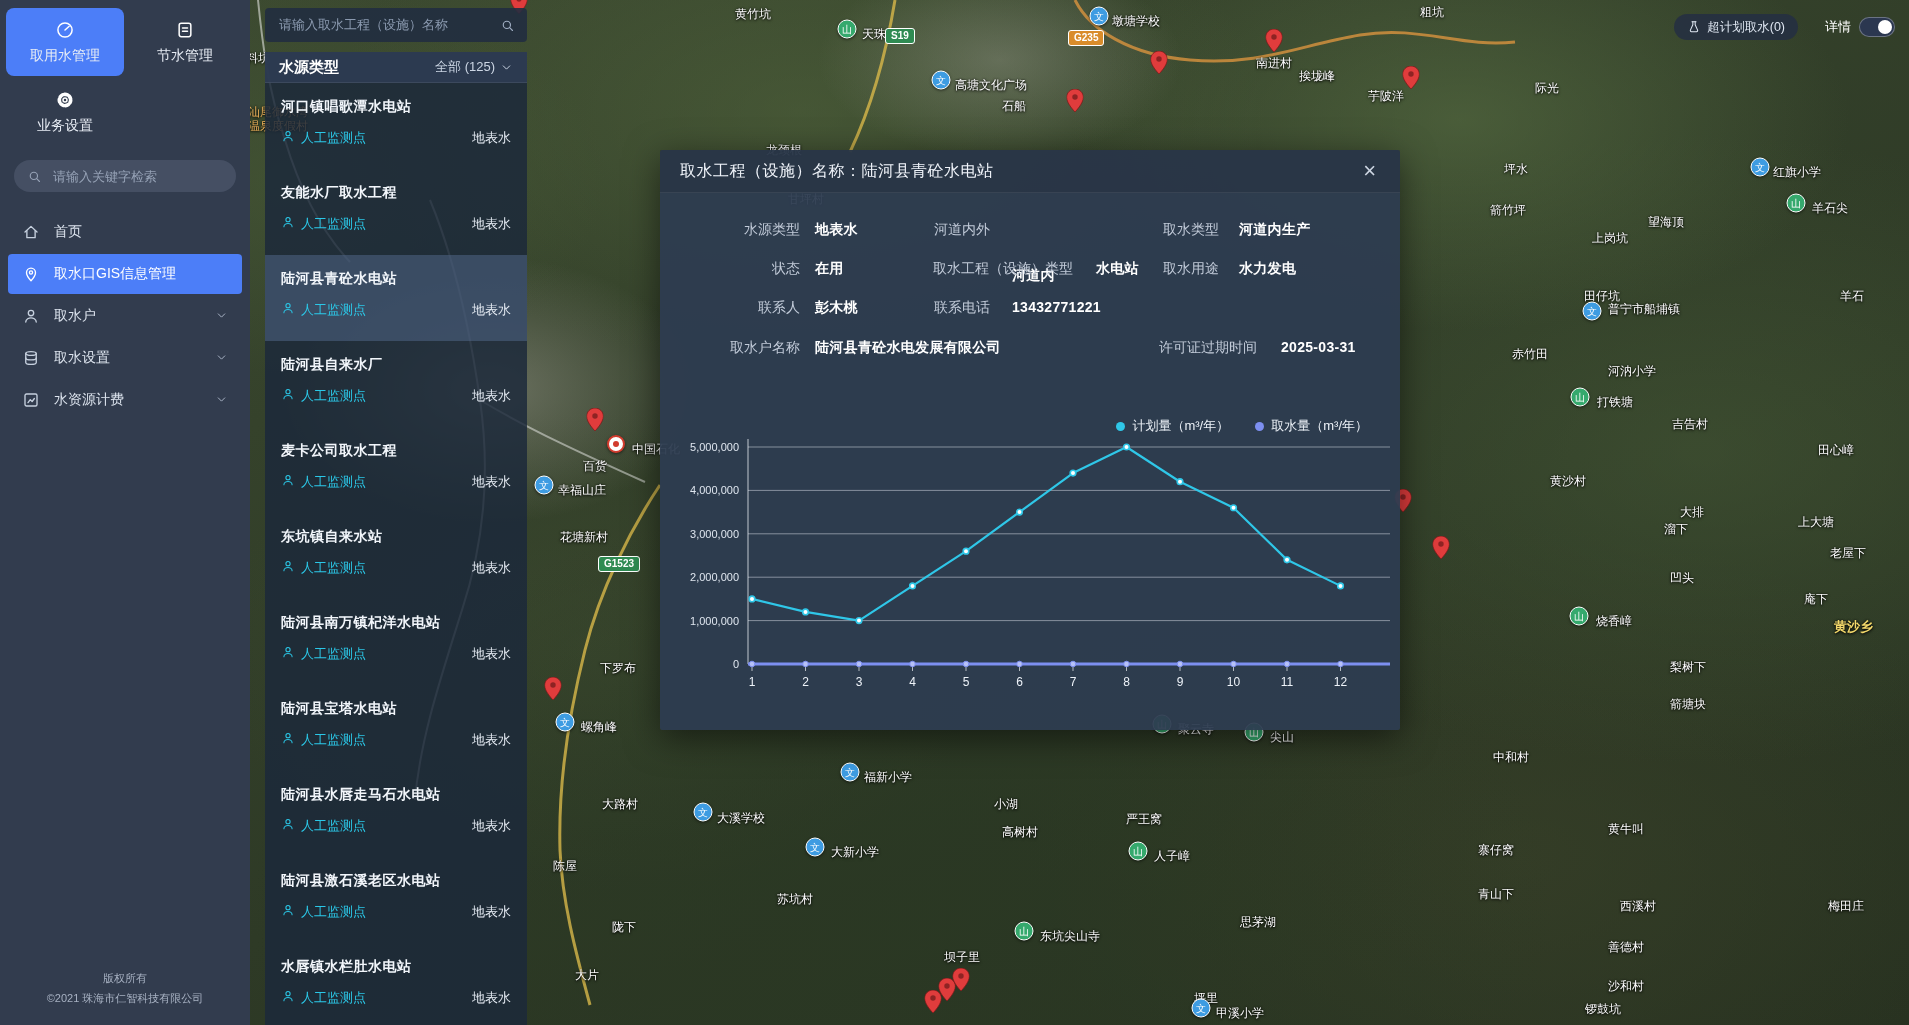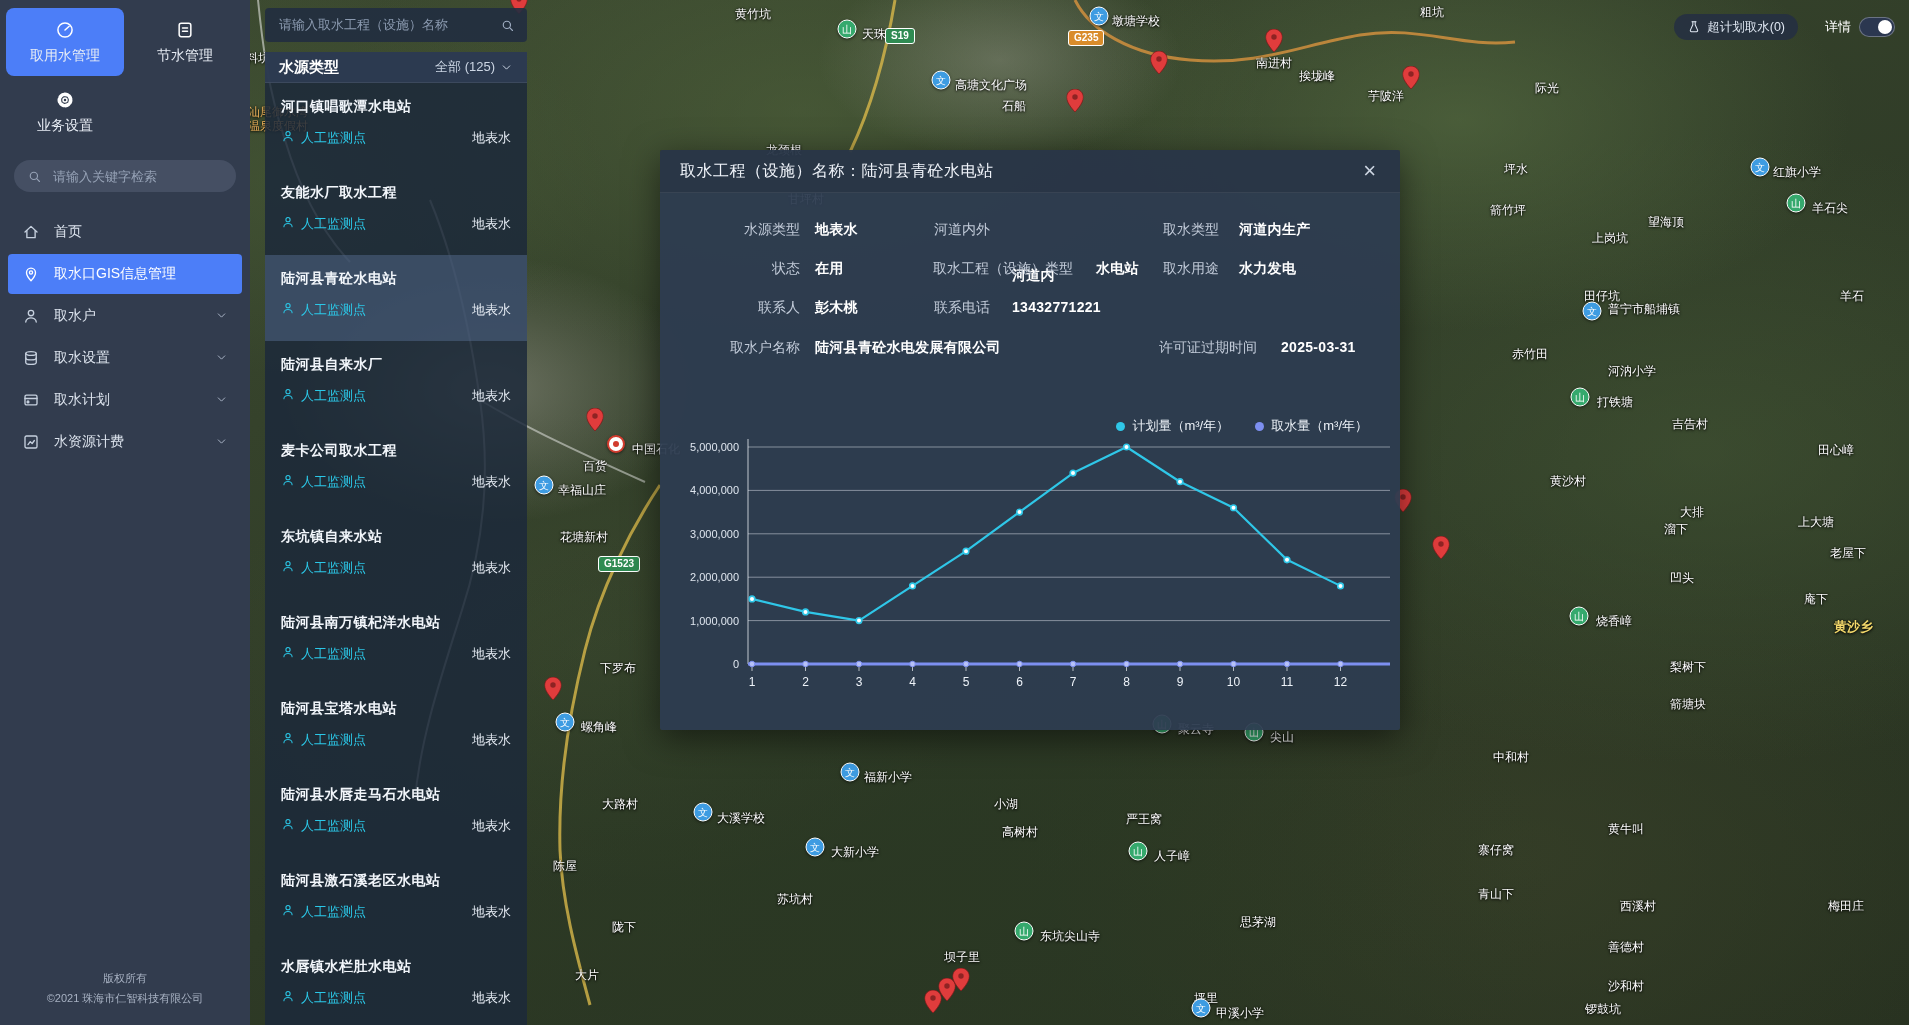--- a/index.html
+++ b/index.html
@@ -380,35 +380,20 @@
           <span>取水设置</span>
           <span class="chev">
             <svg width="13" height="13" viewBox="0 0 24 24" fill="none" stroke="currentColor" stroke-width="1.8" stroke-linecap="round" stroke-linejoin="round">
               <path d="M6 9l6 6 6-6"></path>
             </svg>
           </span>
         </div>
         <div class="menu-item">
           <span class="micon">
             <svg width="18" height="18" viewBox="0 0 24 24" fill="none" stroke="currentColor" stroke-width="1.8" stroke-linecap="round" stroke-linejoin="round">
-              <rect x="4" y="5.5" width="16" height="13" rx="2"></rect>
-              <path d="M4 10h16"></path>
-              <circle cx="8" cy="14.5" r="1.2"></circle>
-            </svg>
-          </span>
-          <span>取水计划</span>
-          <span class="chev">
-            <svg width="13" height="13" viewBox="0 0 24 24" fill="none" stroke="currentColor" stroke-width="1.8" stroke-linecap="round" stroke-linejoin="round">
-              <path d="M6 9l6 6 6-6"></path>
-            </svg>
-          </span>
-        </div>
-        <div class="menu-item">
-          <span class="micon">
-            <svg width="18" height="18" viewBox="0 0 24 24" fill="none" stroke="currentColor" stroke-width="1.8" stroke-linecap="round" stroke-linejoin="round">
               <rect x="4" y="4" width="16" height="16" rx="2"></rect>
               <path d="M8 15.5l3-4 2.5 2.5 3-4"></path>
             </svg>
           </span>
           <span>水资源计费</span>
           <span class="chev">
             <svg width="13" height="13" viewBox="0 0 24 24" fill="none" stroke="currentColor" stroke-width="1.8" stroke-linecap="round" stroke-linejoin="round">
               <path d="M6 9l6 6 6-6"></path>
             </svg>
           </span>

